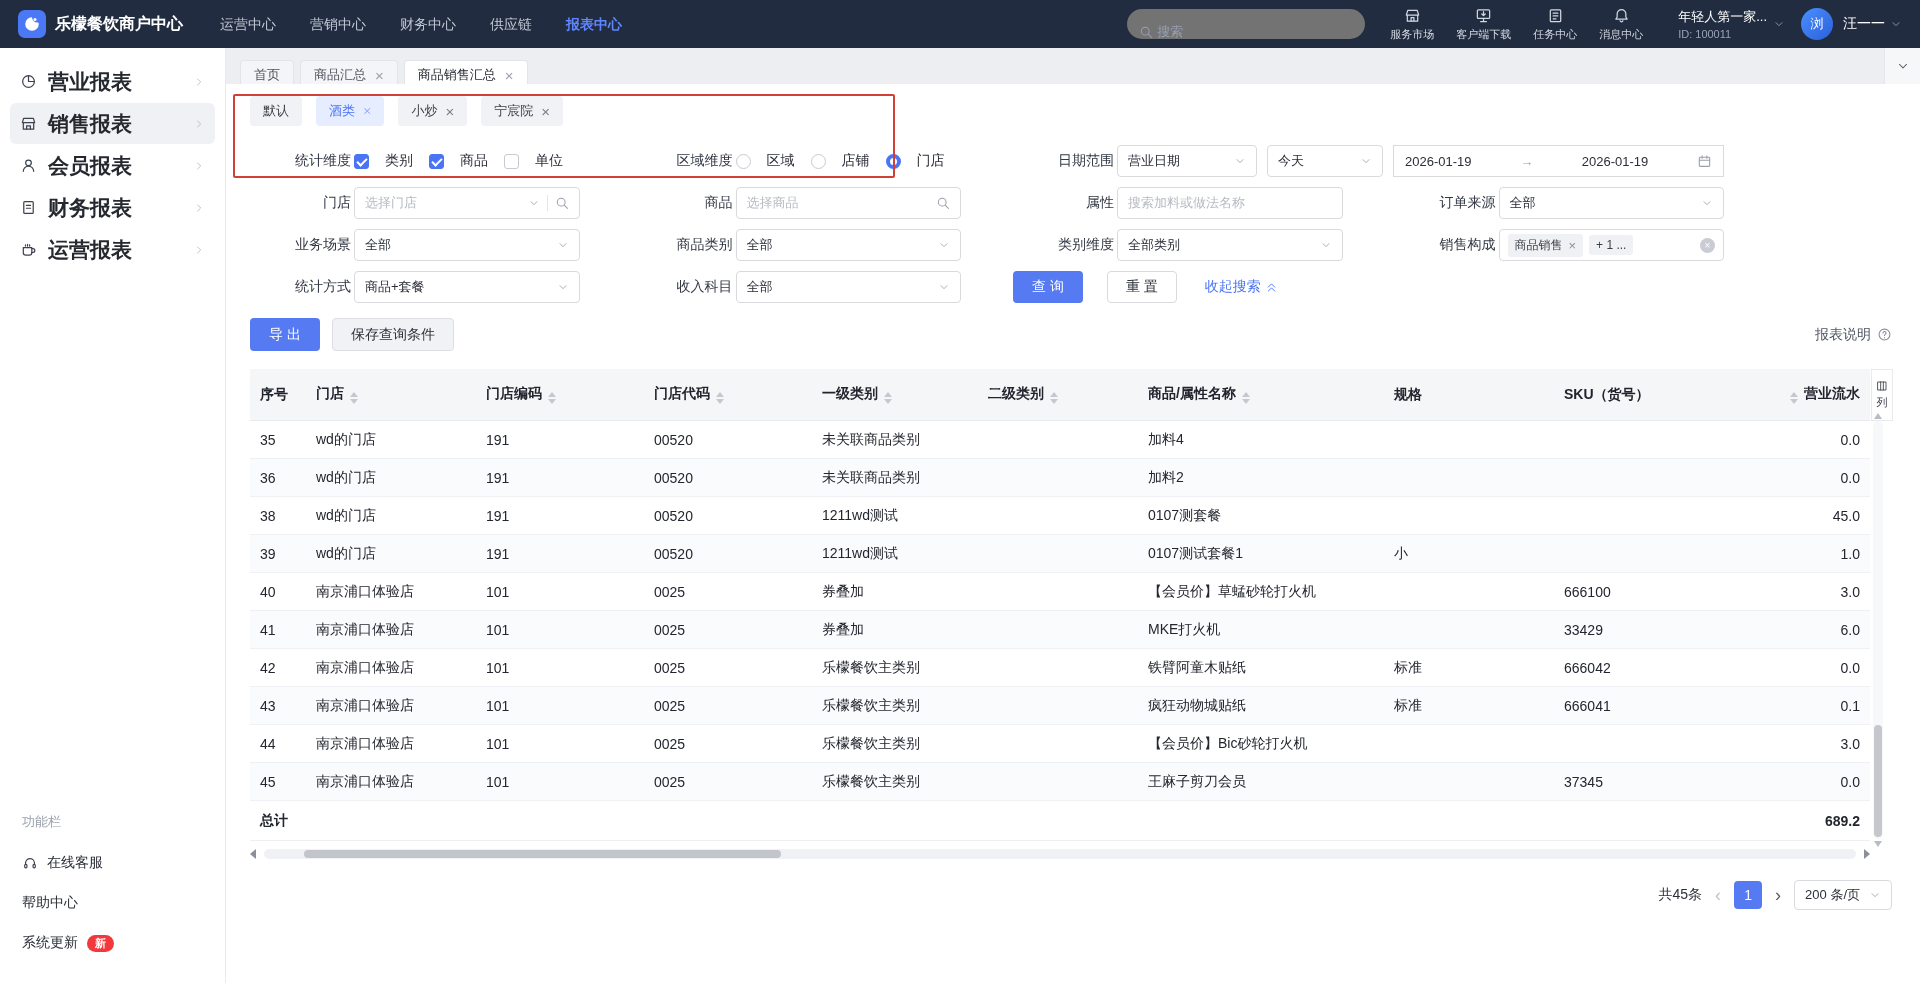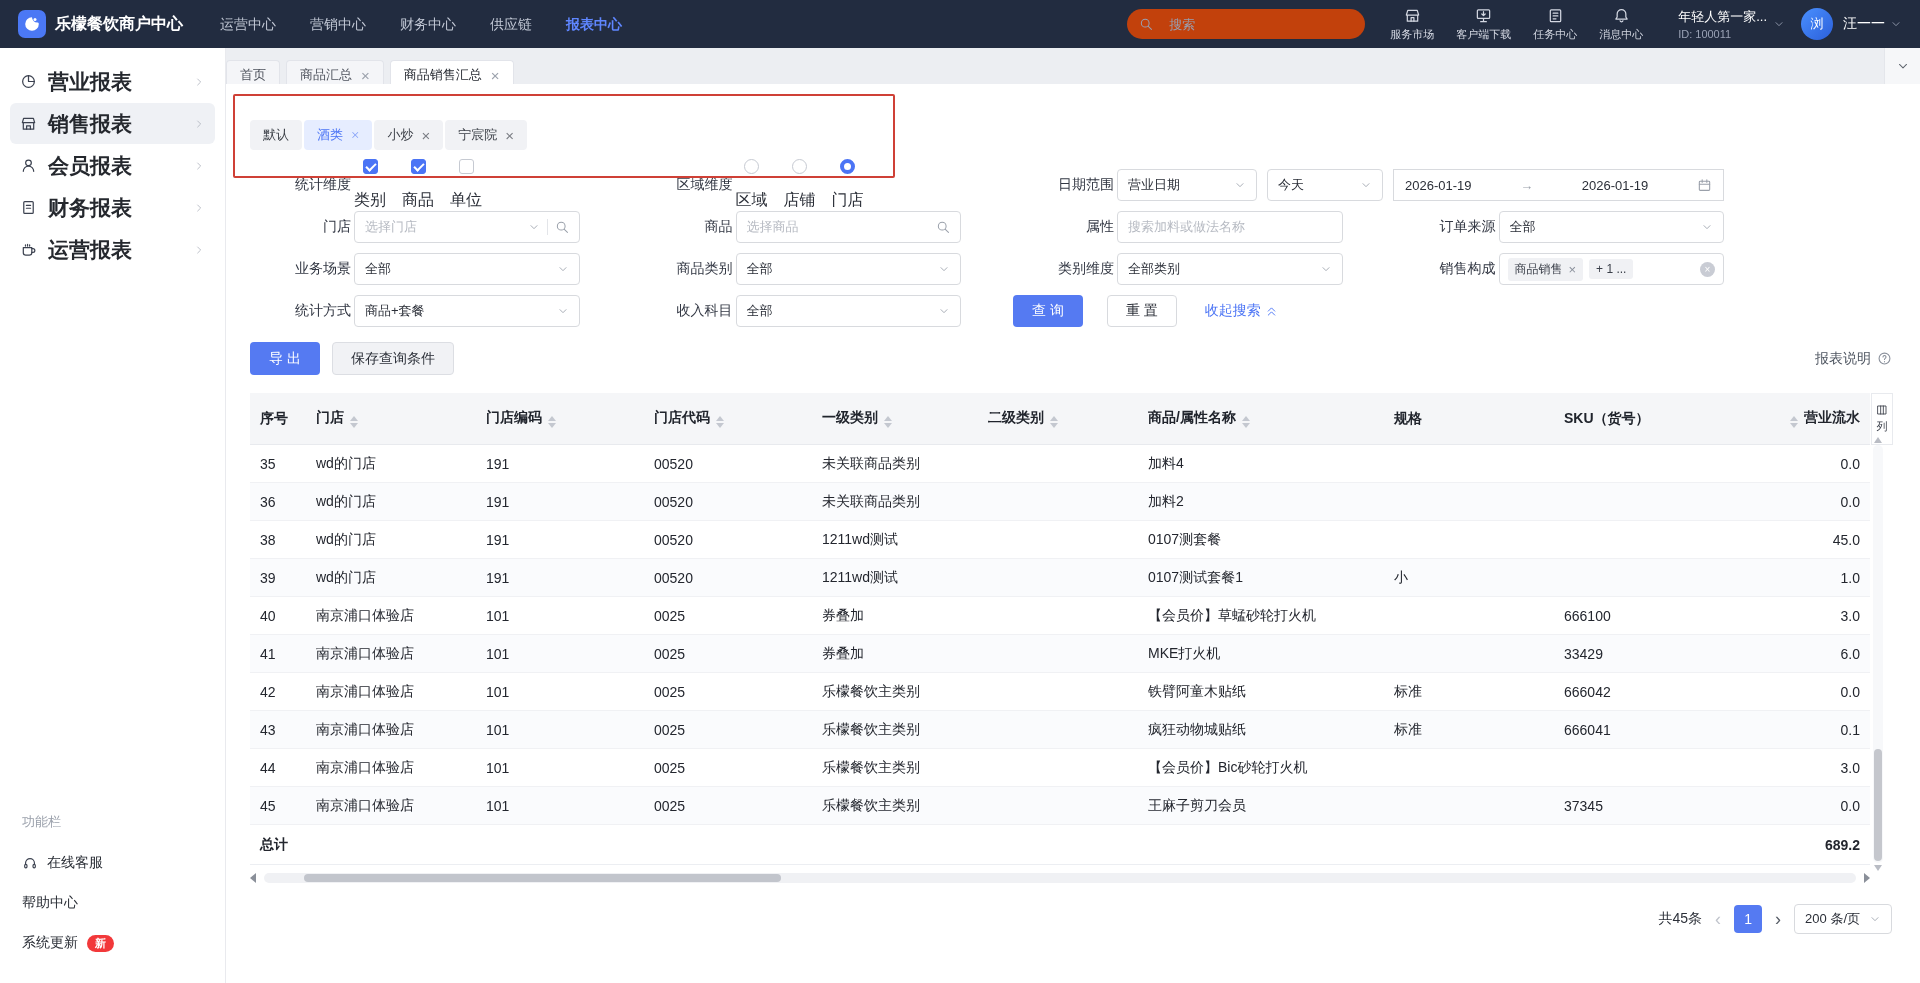--- a/index.html
+++ b/index.html
@@ -11,21 +11,21 @@
 
   
   .navbar{position:absolute;left:0;top:0;right:0;height:48px;background:#222c40;display:flex;align-items:center;padding:0 18px;color:#e8eaf0;z-index:20;}
   .brand{display:flex;align-items:center;gap:9px;margin-right:20px;cursor:pointer;}
   .brand-logo{width:28px;height:28px;border-radius:7px;background:#4b78f5;display:flex;align-items:center;justify-content:center;}
   .brand-logo .icon{width:18px;height:18px;color:#fff;}
   .brand-name{font-size:16px;font-weight:bold;color:#fff;white-space:nowrap;}
   .nav-menu{display:flex;align-items:center;height:48px;}
   .nav-item{padding:0 17px;font-size:14px;color:#c3c9d6;line-height:48px;cursor:pointer;white-space:nowrap;}
   .nav-item.active{color:#5f86ff;font-weight:bold;}
-  .nav-search{margin-left:auto;width:238px;height:30px;background:#c2410c;border-radius:15px;display:flex;align-items:center;gap:16px;padding:0 12px;color:#98a0b3;}
+  .nav-search{margin-left:auto;width:238px;height:30px;background:#737373;border-radius:15px;display:flex;align-items:flex-end;gap:4px;padding:0 12px;color:#98a0b3;}
   .nav-search .icon{width:14px;height:14px;}
   .nav-search input{flex:1;background:transparent;border:none;outline:none;color:#fff;font-size:13px;font-family:inherit;min-width:0;}
   .nav-search input::placeholder{color:#98a0b3;}
   .quick-links{display:flex;align-items:center;margin-left:14px;}
   .quick-link{display:flex;flex-direction:column;align-items:center;gap:3px;padding:0 11px;cursor:pointer;color:#d4d8e2;}
   .quick-link .icon{width:17px;height:17px;}
   .qlabel{font-size:11px;white-space:nowrap;}
   .account{display:flex;align-items:center;gap:6px;margin-left:14px;padding-left:10px;cursor:pointer;}
   .acc-name{font-size:13px;color:#fff;white-space:nowrap;max-width:120px;overflow:hidden;text-overflow:ellipsis;}
   .acc-id{font-size:11px;color:#9aa2b5;margin-top:2px;}
@@ -42,48 +42,48 @@
   .slabel{flex:1;font-size:21px;font-weight:bold;}
   .schev{width:12px;height:12px;color:#b3b7c0;}
   .side-footer{margin-top:auto;padding:10px 22px 20px;}
   .sfoot-title{font-size:13px;color:#9aa0ab;margin-bottom:12px;}
   .sfoot-item{display:flex;align-items:center;gap:9px;height:40px;font-size:14px;color:#2a2e36;cursor:pointer;}
   .sficon{width:16px;height:16px;color:#3c4250;}
   .badge-new{background:#f2383a;color:#fff;font-size:11px;line-height:17px;padding:0 8px;border-radius:9px;font-weight:bold;}
 
   
   .content{position:absolute;left:226px;top:48px;right:0;bottom:0;background:#f4f5f7;}
-  .tabbar{position:absolute;left:0;top:0;right:0;height:41px;background:#eceef2;display:flex;align-items:flex-end;}
+  .tabbar{position:absolute;left:0;top:0;right:0;height:41px;background:#eceef2;display:flex;align-items:flex-end;padding-left:14px;}
   .tabs{display:flex;gap:6px;align-items:flex-end;}
   .tab{height:29px;display:flex;align-items:center;gap:9px;padding:0 13px;background:#f4f5f8;border:1px solid #e2e4ea;border-bottom:none;border-radius:4px 4px 0 0;font-size:13px;color:#4d525c;cursor:pointer;white-space:nowrap;}
   .tab.active{background:#fff;color:#1f232b;}
   .tab-close{color:#9ba1ac;font-size:15px;line-height:1;cursor:pointer;}
   .tabbar-chevron{position:absolute;right:0;top:0;width:36px;height:36px;display:flex;align-items:center;justify-content:center;background:#f6f7f9;border-left:1px solid #e4e6eb;color:#60666f;cursor:pointer;}
 
   .panel{position:absolute;left:0;top:36px;right:0;bottom:0;background:#fff;padding:0 28px 0 24px;overflow:hidden;}
 
   
-  .saved-tags{display:flex;gap:2px;margin-top:36px;}
+  .saved-tags{display:flex;gap:14px;margin-top:12px;}
   .stag{height:30px;padding:0 13px;background:#f1f2f5;border-radius:4px;display:flex;align-items:center;gap:8px;font-size:13px;color:#3c4048;cursor:pointer;white-space:nowrap;}
   .stag.active{background:#e6edff;color:#4b74f5;font-family:Liberation Serif, serif;}
   .stag .x{opacity:.65;font-size:15px;line-height:1;cursor:pointer;}
 
   
   .filter-grid{display:grid;grid-template-columns:repeat(4,1fr);column-gap:26px;row-gap:8px;margin-top:18px;max-width:1500px;}
   .fcell{display:flex;align-items:center;height:34px;min-width:0;}
   .span2{grid-column:span 2;}
   .flabel{width:104px;text-align:right;padding-right:3px;font-size:14px;color:#323743;flex:none;white-space:nowrap;}
   .fctrl{flex:1;min-width:0;margin-right:26px;display:flex;align-items:center;}
   .select,.inputc{height:32px;border:1px solid #d8dade;border-radius:4px;display:flex;align-items:center;padding:0 10px;font-size:13px;color:#2b2f38;background:#fff;cursor:pointer;gap:7px;flex:1;min-width:0;}
   .val{flex:1;white-space:nowrap;overflow:hidden;text-overflow:ellipsis;}
   .placeholder{color:#b6bac2;}
   .ctl-chev{width:12px;height:12px;color:#9aa0aa;}
   .ctl-search{width:14px;height:14px;color:#9aa0aa;}
   .vdiv{width:1px;height:16px;background:#e3e5e9;}
-  .cb,.rd{display:flex;align-items:center;gap:16px;margin-right:16px;font-size:16px;color:#2b2f38;cursor:pointer;white-space:nowrap;flex-direction:column;}
+  .cb,.rd{display:flex;align-items:center;gap:16px;margin-right:16px;font-size:14px;color:#2b2f38;cursor:pointer;white-space:nowrap;}
   .cbox{width:15px;height:15px;border:1px solid #c6cad2;border-radius:3px;background:#fff;position:relative;flex:none;}
   .cbox.on{background:#4b74f5;border-color:#4b74f5;}
   .cbox.on::after{content:"";position:absolute;left:4px;top:1px;width:4px;height:8px;border:solid #fff;border-width:0 2px 2px 0;transform:rotate(45deg);}
   .rdo{width:15px;height:15px;border:1px solid #c6cad2;border-radius:50%;background:#fff;flex:none;}
   .rdo.on{border:4.5px solid #4b74f5;}
   .w140{flex:0 0 140px;}
   .w116{flex:0 0 116px;}
   .daterange{gap:10px;}
   .dr-box{flex:1;height:32px;border:1px solid #d8dade;border-radius:0;display:flex;align-items:center;justify-content:space-between;padding:0 11px;font-size:13px;color:#2b2f38;gap:8px;cursor:pointer;min-width:0;}
   .dr-arrow{color:#9aa0aa;}

